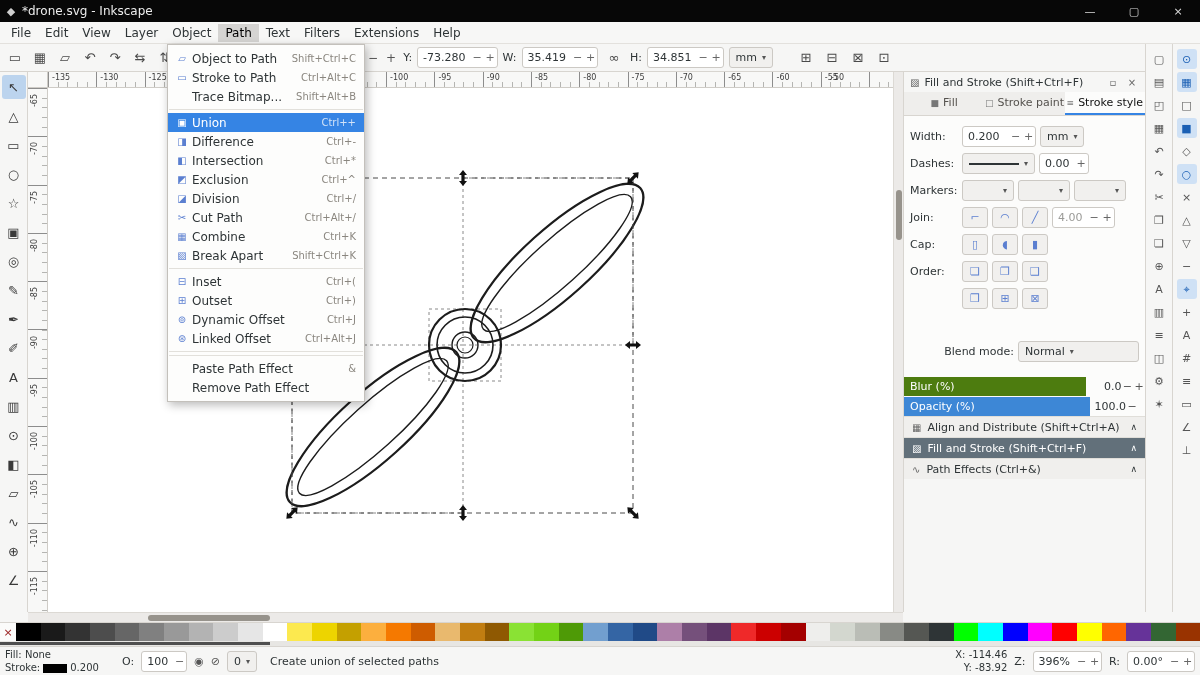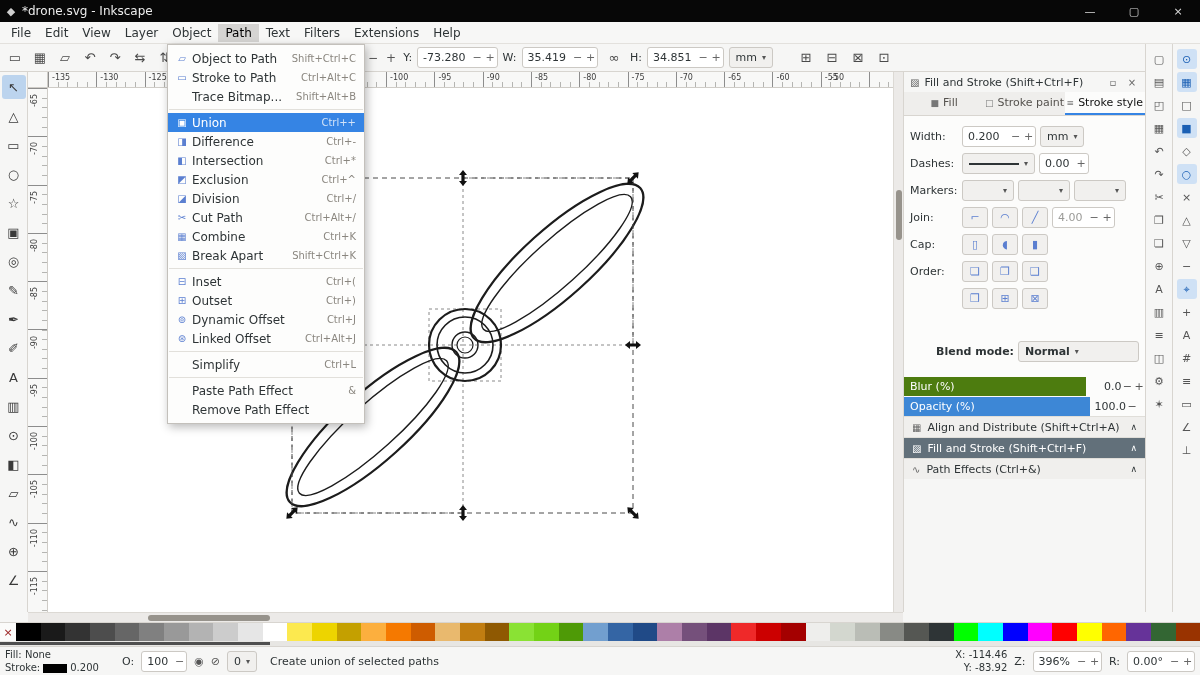--- a/index.html
+++ b/index.html
@@ -76,21 +76,21 @@
   .tabs{display:flex;height:24px;background:#efeeec;border-bottom:1px solid #d8d5d0;}
   .tab{flex:1;display:flex;align-items:center;justify-content:center;gap:4px;font-size:11px;color:#55524e;border-bottom:2px solid transparent;}
   .tab .ti{font-size:9px;color:#777;}
   .tab.active{background:#fcfcfb;color:#111;border-bottom:2px solid #3584e4;}
   .fs-content{background:#fcfcfb;padding:10px 6px 8px 6px;}
   .fs-row{display:flex;align-items:center;margin-bottom:6px;gap:4px;}
   .fs-label{width:48px;font-size:11px;color:#2e3436;}
   .dash-line{width:50px;height:0;border-top:2px solid #2e3436;}
   .tglbtn{width:26px;height:21px;background:#f1f0ee;border:1px solid #ccc9c4;border-radius:3px;display:flex;align-items:center;justify-content:center;color:#5b7fd0;font-size:11px;}
   .order-indent{margin-left:52px;}
-  .blend-row{margin-top:32px;font-weight:bold;}
+  .blend-row{margin-top:32px;}
   .slider-row{display:flex;align-items:center;height:20px;background:#fcfcfb;}
   .slider-track{position:relative;width:186px;height:19px;display:flex;align-items:center;padding:0 6px;font-size:11px;color:#fff;}
   .slider-track.blur{background:#4d7c0f;}
   .slider-track.opacity{background:#3d87d6;}
   .sl-val{width:36px;text-align:right;font-size:11px;color:#2e3436;}
   .sl-btn{width:12px;text-align:center;color:#555;font-size:11px;}
   .expander{height:21px;display:flex;align-items:center;gap:6px;padding:0 8px;border-top:1px solid #e0ded9;background:#f0efed;font-size:11px;color:#2e3436;}
   .expander .ex-label{flex:1;white-space:nowrap;}
   .expander .ex-icon{font-size:10px;color:#666;}
   .expander .ex-chev{font-size:9px;}
@@ -382,25 +382,20 @@
         <span class="mi-icon">⊚</span>
         <span class="mi-label">Dynamic Offset</span>
         <span class="mi-short">Ctrl+J</span>
       </div>
       <div class="menu-item">
         <span class="mi-icon">⊛</span>
         <span class="mi-label">Linked Offset</span>
         <span class="mi-short">Ctrl+Alt+J</span>
       </div>
       <div class="menu-sep"></div>
-      <div class="menu-item">
-        <span class="mi-icon"></span>
-        <span class="mi-label">Simplify</span>
-        <span class="mi-short">Ctrl+L</span>
-      </div>
       <div class="menu-sep"></div>
       <div class="menu-item">
         <span class="mi-icon"></span>
         <span class="mi-label">Paste Path Effect</span>
         <span class="mi-short">&amp;</span>
       </div>
       <div class="menu-item">
         <span class="mi-icon"></span>
         <span class="mi-label">Remove Path Effect</span>
         <span class="mi-short"></span>

